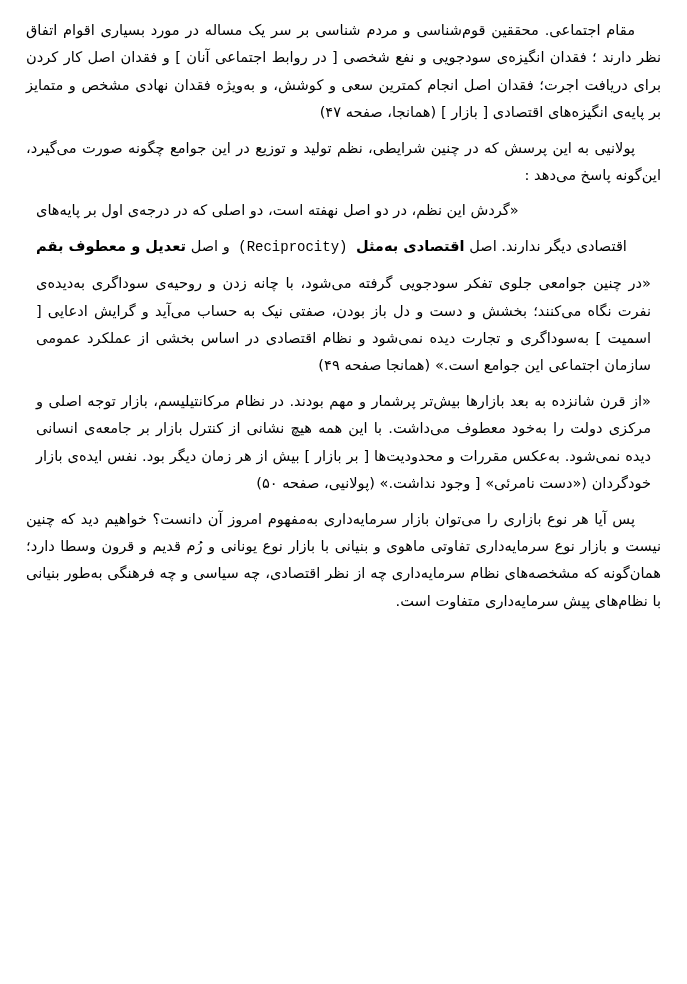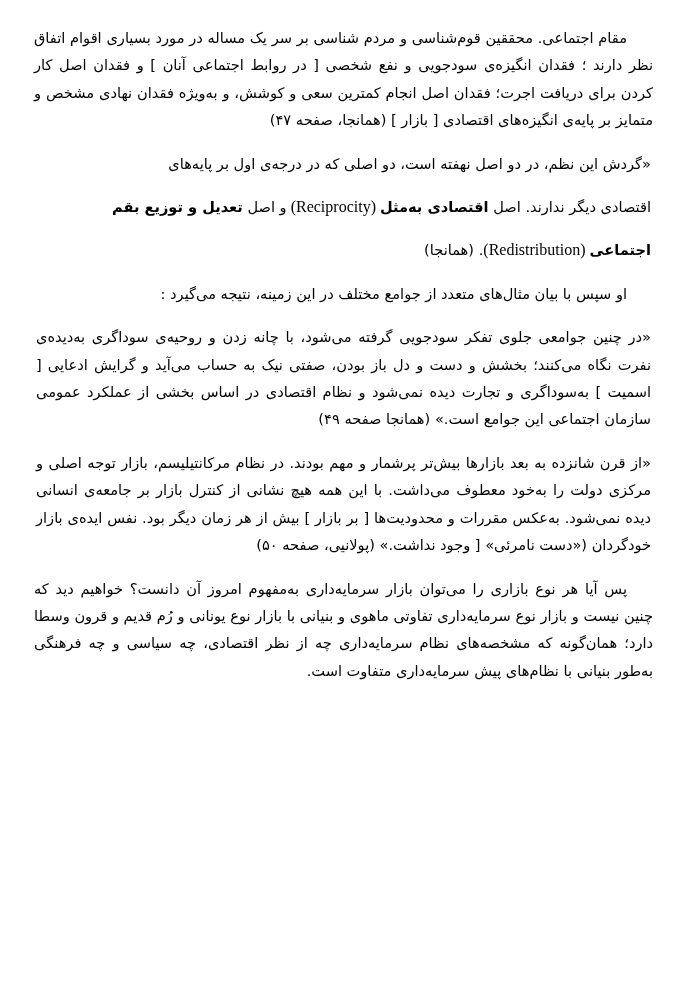--- a/index.html
+++ b/index.html
@@ -22,63 +22,60 @@
     padding: 8px 18px 10px 18px;
   }
   .body-text {
     direction: rtl;
     text-align: justify;
     text-justify: inter-word;
     font-size: 14.6px;
     line-height: 27.4px;
   }
   p {
-    margin: 16px;
+    margin: 8px;
   }
   p.indent {
     text-indent: 26px;
   }
   p.block-quote {
     text-align: justify;
     margin-right: 18px;
     margin-left: 18px;
   }
   p.block-quote-center {
-    text-align: right;
+    text-align: left;
     margin-right: 18px;
     margin-left: 18px;
   }
   .bold {
     font-weight: bold;
   }
   .latin {
-    font-family: Liberation Serif, serif;
-    font-size: 16px;
+    font-family: Liberation Mono, monospace;
+    font-size: 14px;
   }
 </style>
 </head>
 <body>
 
 <div class="page">
   <div class="body-text">
 
     <p class="indent">مقام اجتماعی. محققین قوم‌شناسی و مردم شناسی بر سر یک مساله در مورد بسیاری اقوام اتفاق نظر دارند ؛ فقدان انگیزه‌ی سودجویی و نفع شخصی [ در روابط اجتماعی آنان ] و فقدان اصل کار کردن برای دریافت اجرت؛ فقدان اصل انجام کمترین سعی و کوشش، و به‌ویژه فقدان نهادی مشخص و متمایز بر پایه‌ی انگیزه‌های اقتصادی [ بازار ]   (همانجا، صفحه ۴۷)</p>
 
+    <p class="indent">پولانیی به این پرسش که در چنین شرایطی، نظم تولید و توزیع در این جوامع چگونه صورت می‌گیرد، این‌گونه پاسخ می‌دهد :</p>
 
     <p class="block-quote-center">«گردش این نظم، در دو اصل نهفته است، دو اصلی که در درجه‌ی اول بر پایه‌های</p>
 
     <p class="block-quote-center">
-      <span>اقتصادی دیگر ندارند. اصل </span><span class="bold">اقتصادی به‌مثل</span><span class="latin"> (Reciprocity) </span><span>و اصل </span><span class="bold">تعدیل و توزیع بقم</span>
+      <span>اقتصادی دیگر ندارند. اصل </span><span class="bold">اقتصادی به‌مثل</span><span class="latin"> (Reciprocity) </span><span>و اصل </span><span class="bold">تعدیل و معطوف بقم</span>
     </p>
 
-    <p class="block-quote-center">
-      <span class="bold">اجتماعی</span><span class="latin"> (Redistribution)</span><span>. (همانجا)</span>
-    </p>
 
-    <p class="indent">او سپس با بیان مثال‌های متعدد از جوامع مختلف در این زمینه، نتیجه می‌گیرد :</p>
 
     <p class="block-quote">«در چنین جوامعی جلوی تفکر سودجویی گرفته می‌شود، با چانه زدن و روحیه‌ی سوداگری به‌دیده‌ی نفرت نگاه می‌کنند؛ بخشش و دست و دل باز بودن، صفتی نیک به حساب می‌آید و گرایش ادعایی [ اسمیت ]  به‌سوداگری و تجارت دیده نمی‌شود و نظام اقتصادی در اساس بخشی از عملکرد عمومی سازمان اجتماعی این جوامع است.» (همانجا صفحه ۴۹)</p>
 
 
     <p class="block-quote">«از قرن شانزده به بعد بازارها بیش‌تر پرشمار و مهم بودند. در نظام مرکانتیلیسم، بازار توجه اصلی و مرکزی دولت را به‌خود معطوف می‌داشت. با این همه هیچ نشانی از کنترل بازار بر جامعه‌ی انسانی دیده نمی‌شود. به‌عکس مقررات و محدودیت‌ها [ بر بازار ] بیش از هر زمان دیگر بود. نفس ایده‌ی بازار خودگردان  («دست نامرئی»  [ وجود نداشت.» (پولانیی، صفحه ۵۰)</p>
 
     <p class="indent">پس آیا هر نوع بازاری را می‌توان بازار سرمایه‌داری به‌مفهوم امروز آن دانست؟ خواهیم دید که چنین نیست و بازار نوع سرمایه‌داری تفاوتی ماهوی و بنیانی با بازار نوع یونانی و رُم قدیم و قرون وسطا دارد؛ همان‌گونه که مشخصه‌های نظام سرمایه‌داری چه از نظر اقتصادی، چه سیاسی و چه فرهنگی به‌طور بنیانی با نظام‌های پیش سرمایه‌داری متفاوت است.</p>
 
 
   </div>

